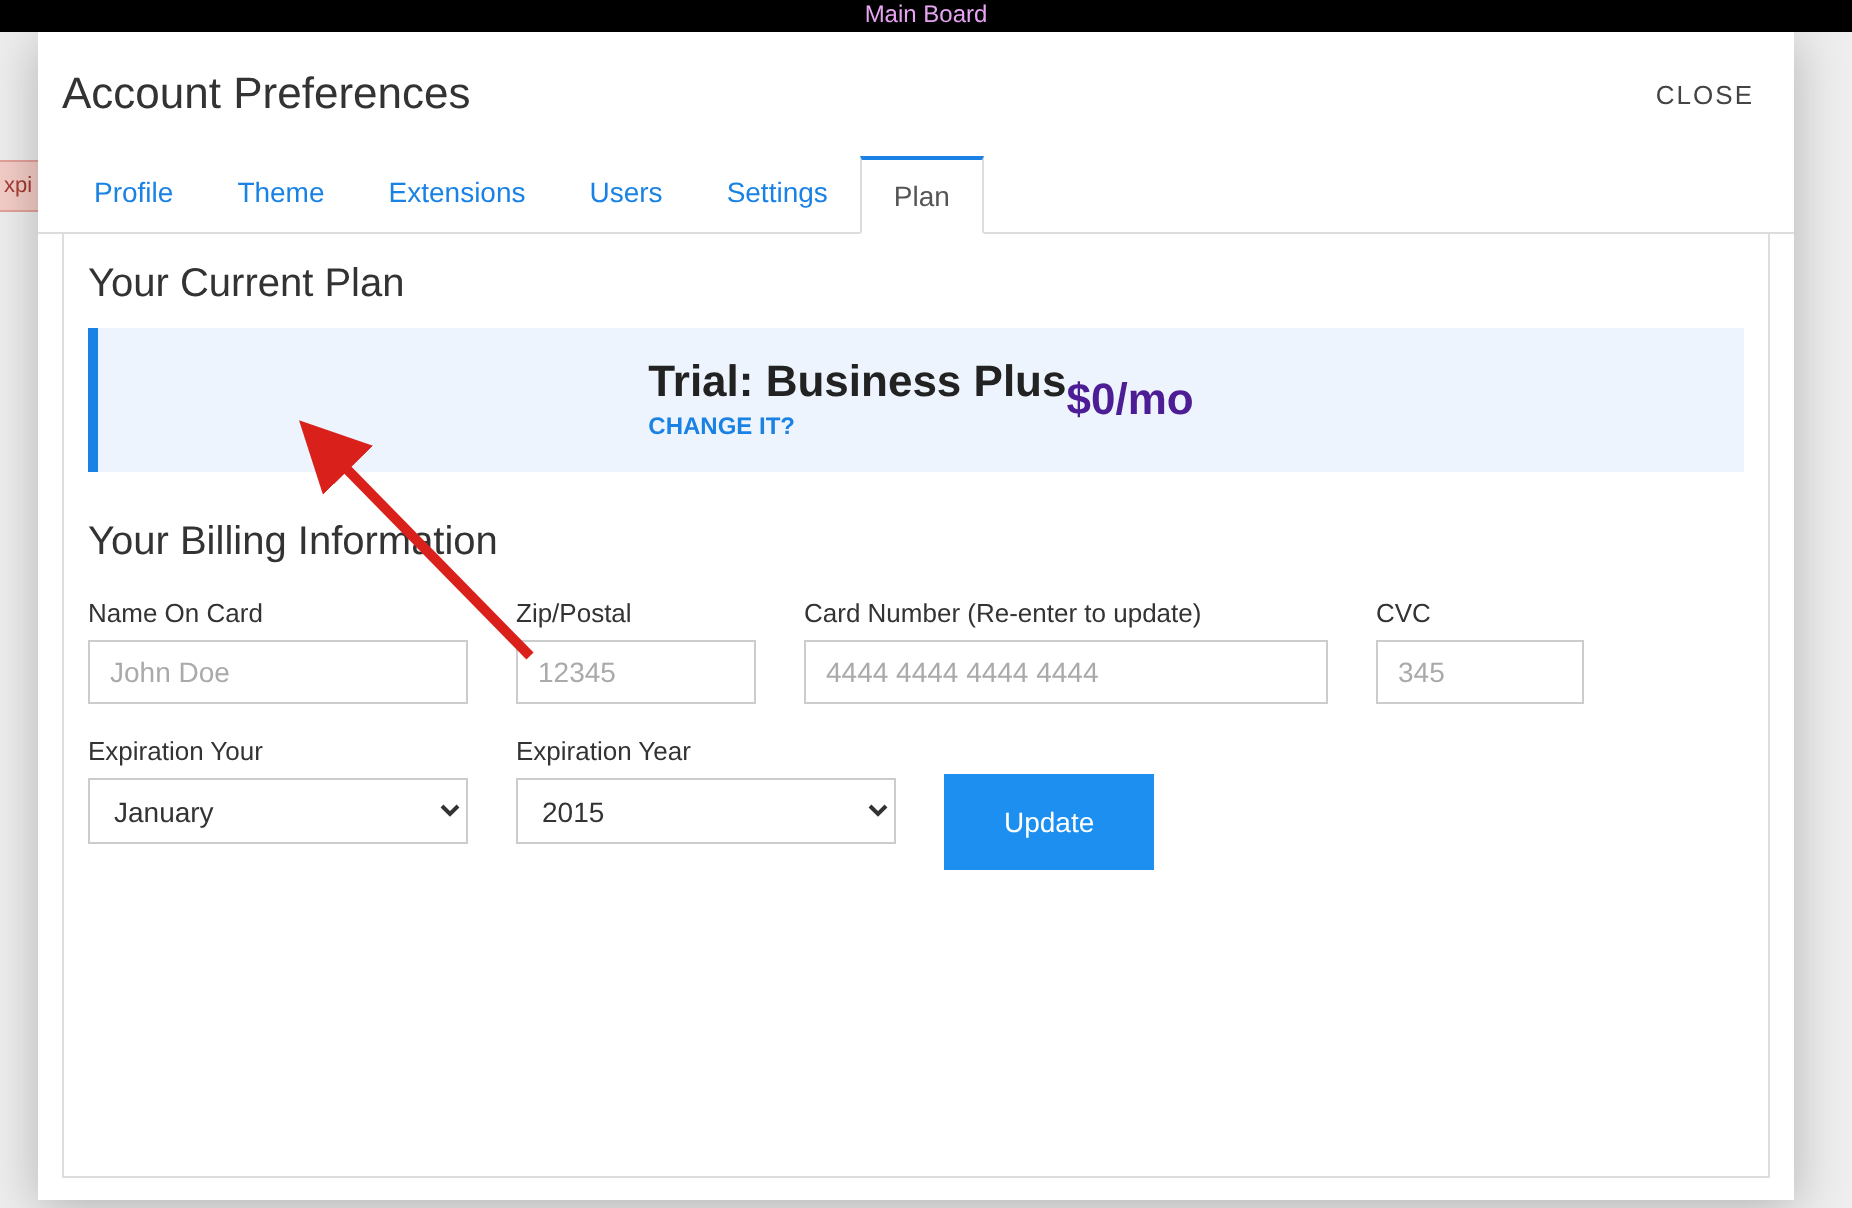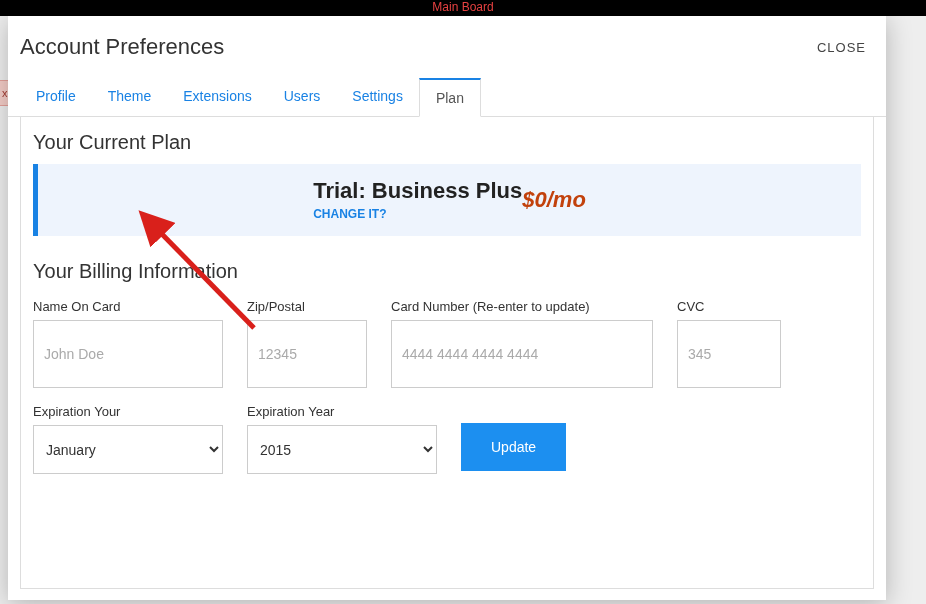--- a/index.html
+++ b/index.html
@@ -11,21 +11,21 @@
       font-family: -apple-system, "Helvetica Neue", Arial, sans-serif;
       background: #000;
       width: 926px;
       height: 604px;
       overflow: hidden;
       position: relative;
     }
     .topbar {
       height: 16px;
       background: #000;
-      color: #ef4444;
+      color: #f0abfc;
       text-align: center;
       font-size: 12px;
       line-height: 14px;
       overflow: hidden;
     }
     .bg-panel {
       position: absolute;
       top: 16px;
       left: 0;
       width: 926px;
@@ -43,21 +43,21 @@
       border-left: none;
       font-size: 11px;
       color: #a43b32;
       line-height: 24px;
       padding-left: 2px;
       overflow: hidden;
     }
     .modal {
       position: absolute;
       top: 16px;
-      left: 8px;
+      left: 19px;
       width: 878px;
       height: 584px;
       background: #fff;
       box-shadow: 0 4px 24px rgba(0,0,0,0.25);
     }
     .modal-header {
       display: flex;
       justify-content: space-between;
       align-items: center;
       padding: 18px 20px 14px 12px;
@@ -127,56 +127,55 @@
       font-size: 12px;
       font-weight: 700;
       color: #1982e4;
       margin-top: 2px;
       cursor: pointer;
       display: inline-block;
     }
     .plan-price {
       font-size: 22px;
       font-weight: 700;
-      color: #c2410c;
-      font-style: italic;
+      color: #4c1d95;
     }
     .form-row {
       display: flex;
       gap: 24px;
       margin-bottom: 16px;
       margin-top: 16px;
     }
     .form-group {
       display: flex;
       flex-direction: column;
     }
     .form-group label {
       font-size: 13px;
       color: #333;
       margin-bottom: 6px;
     }
     .form-group input {
       border: 1px solid #ccc;
-      padding: 25px 10px;
+      padding: 7px 10px;
       font-size: 14px;
       color: #555;
       font-family: inherit;
     }
     .form-group input::placeholder {
       color: #aaa;
     }
     .form-group select {
       border: 1px solid #ccc;
       padding: 6px 8px;
       font-size: 14px;
       color: #333;
       background: #fff;
       font-family: inherit;
-      height: 49px;
+      height: 33px;
     }
     .w-name { width: 190px; }
     .w-zip { width: 120px; }
     .w-card { width: 262px; }
     .w-cvc { width: 104px; }
     .w-month { width: 190px; }
     .w-year { width: 190px; }
     .update-btn {
       background: #1c8ff0;
       color: #fff;

